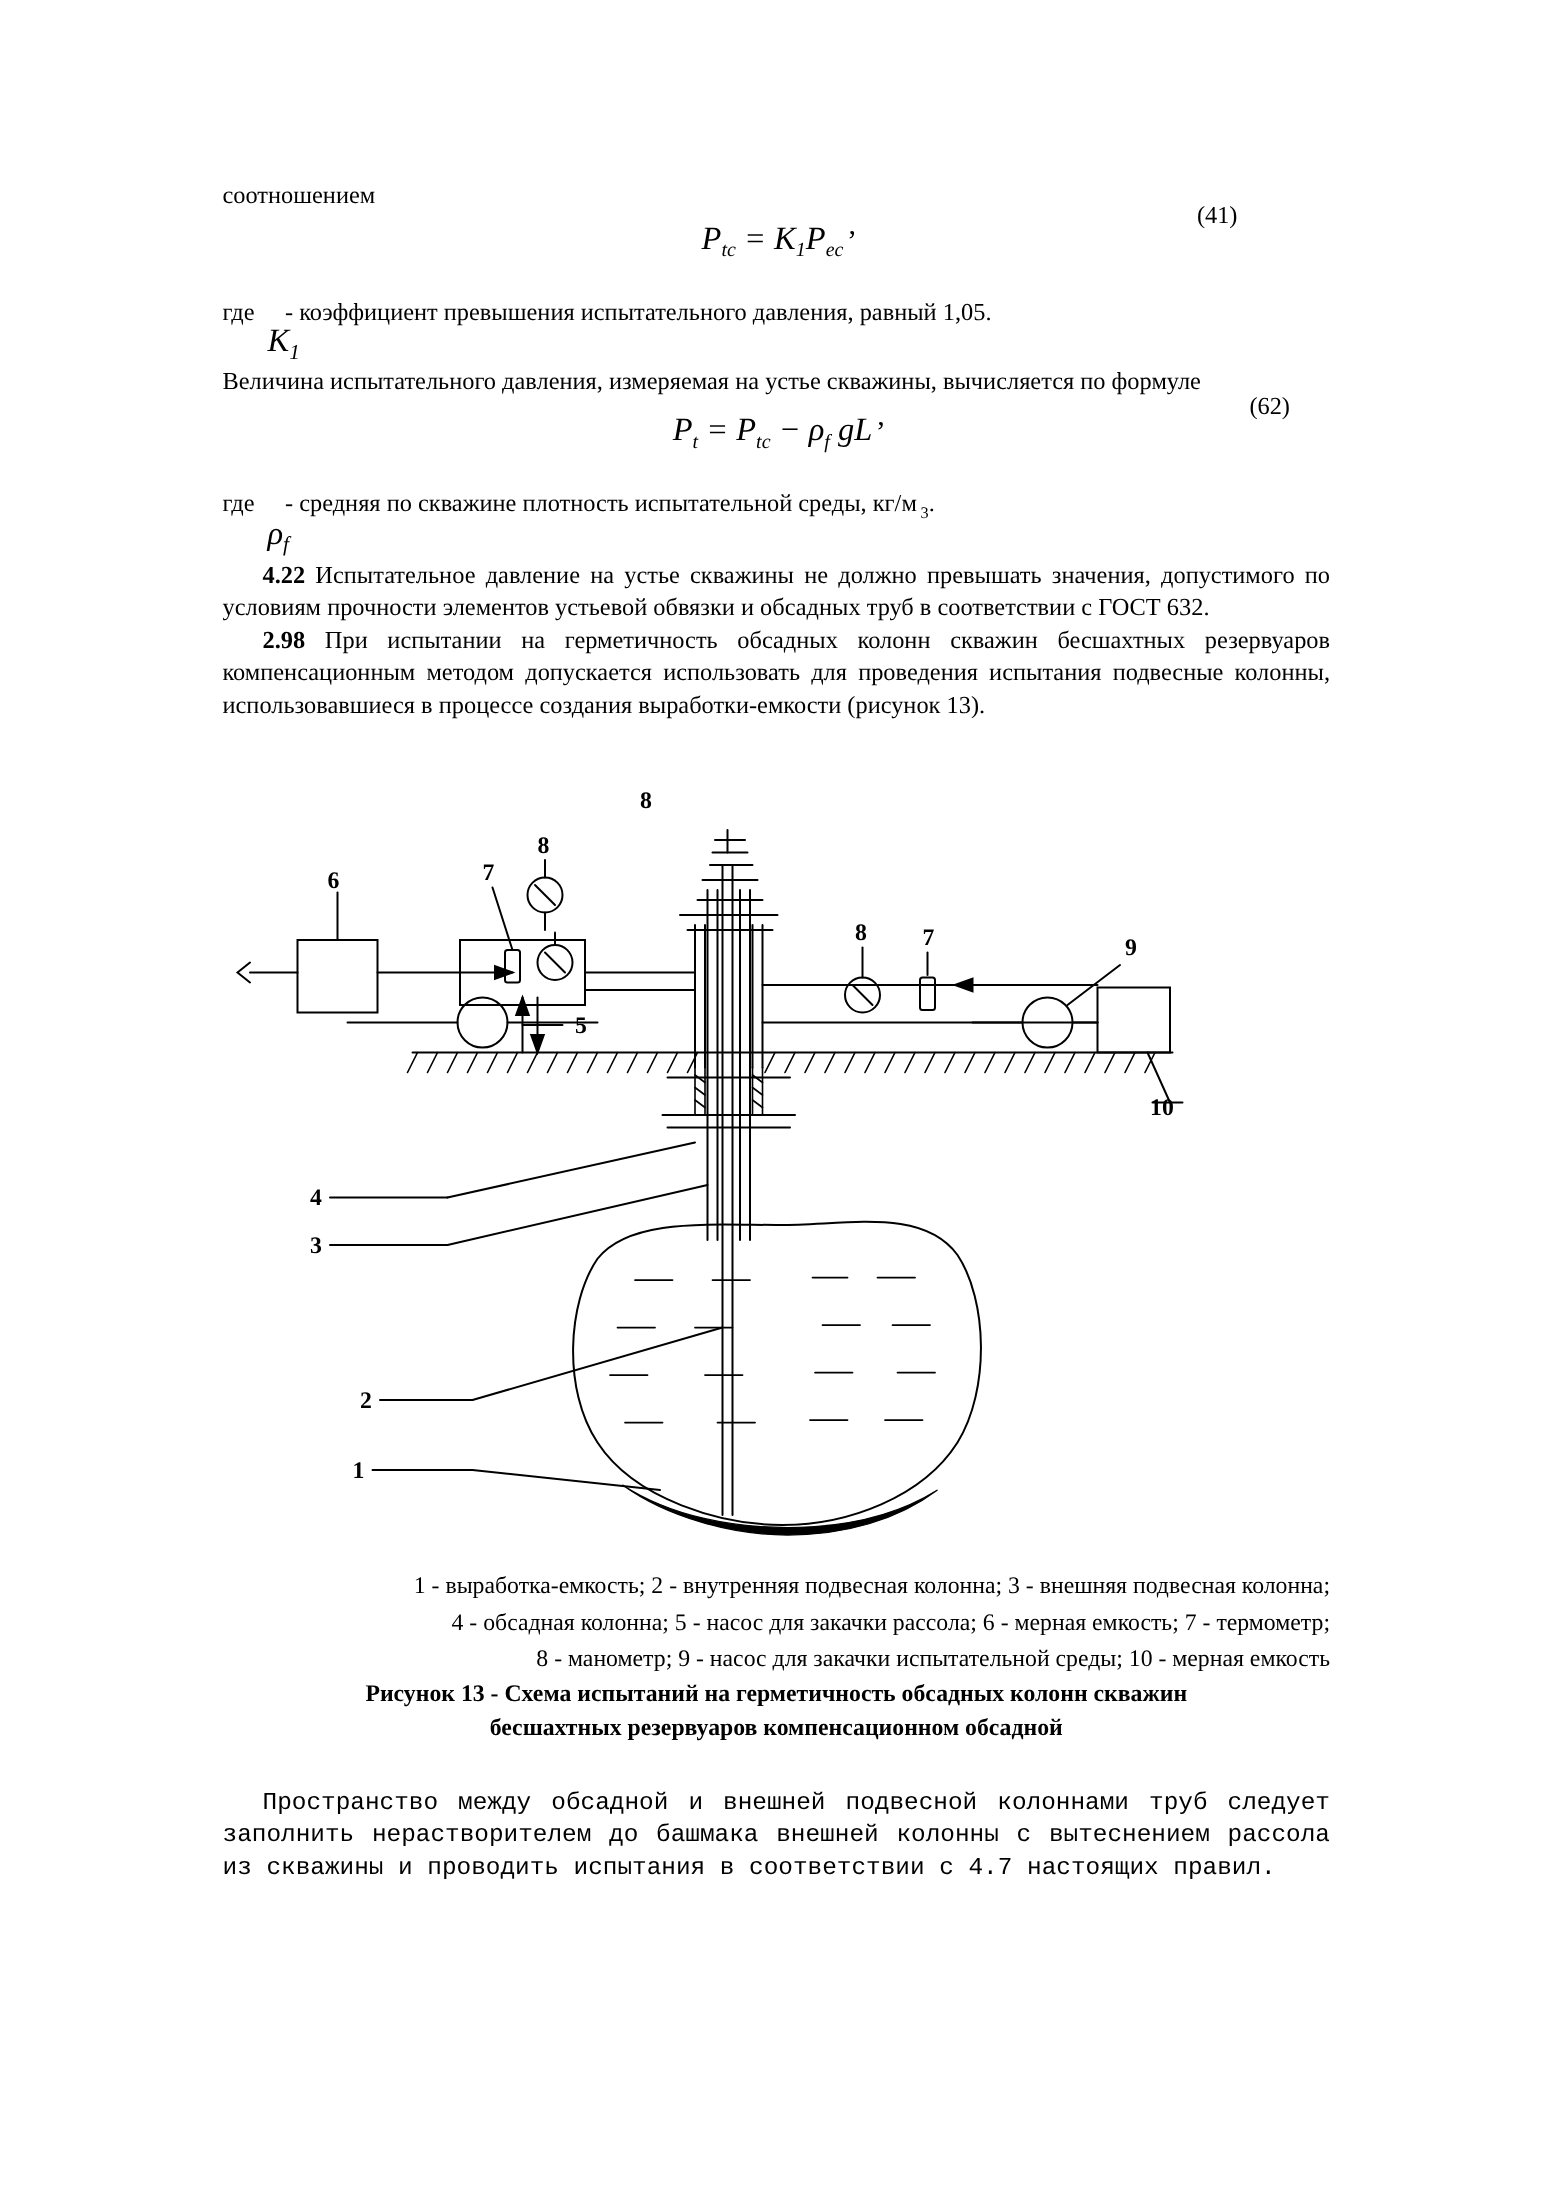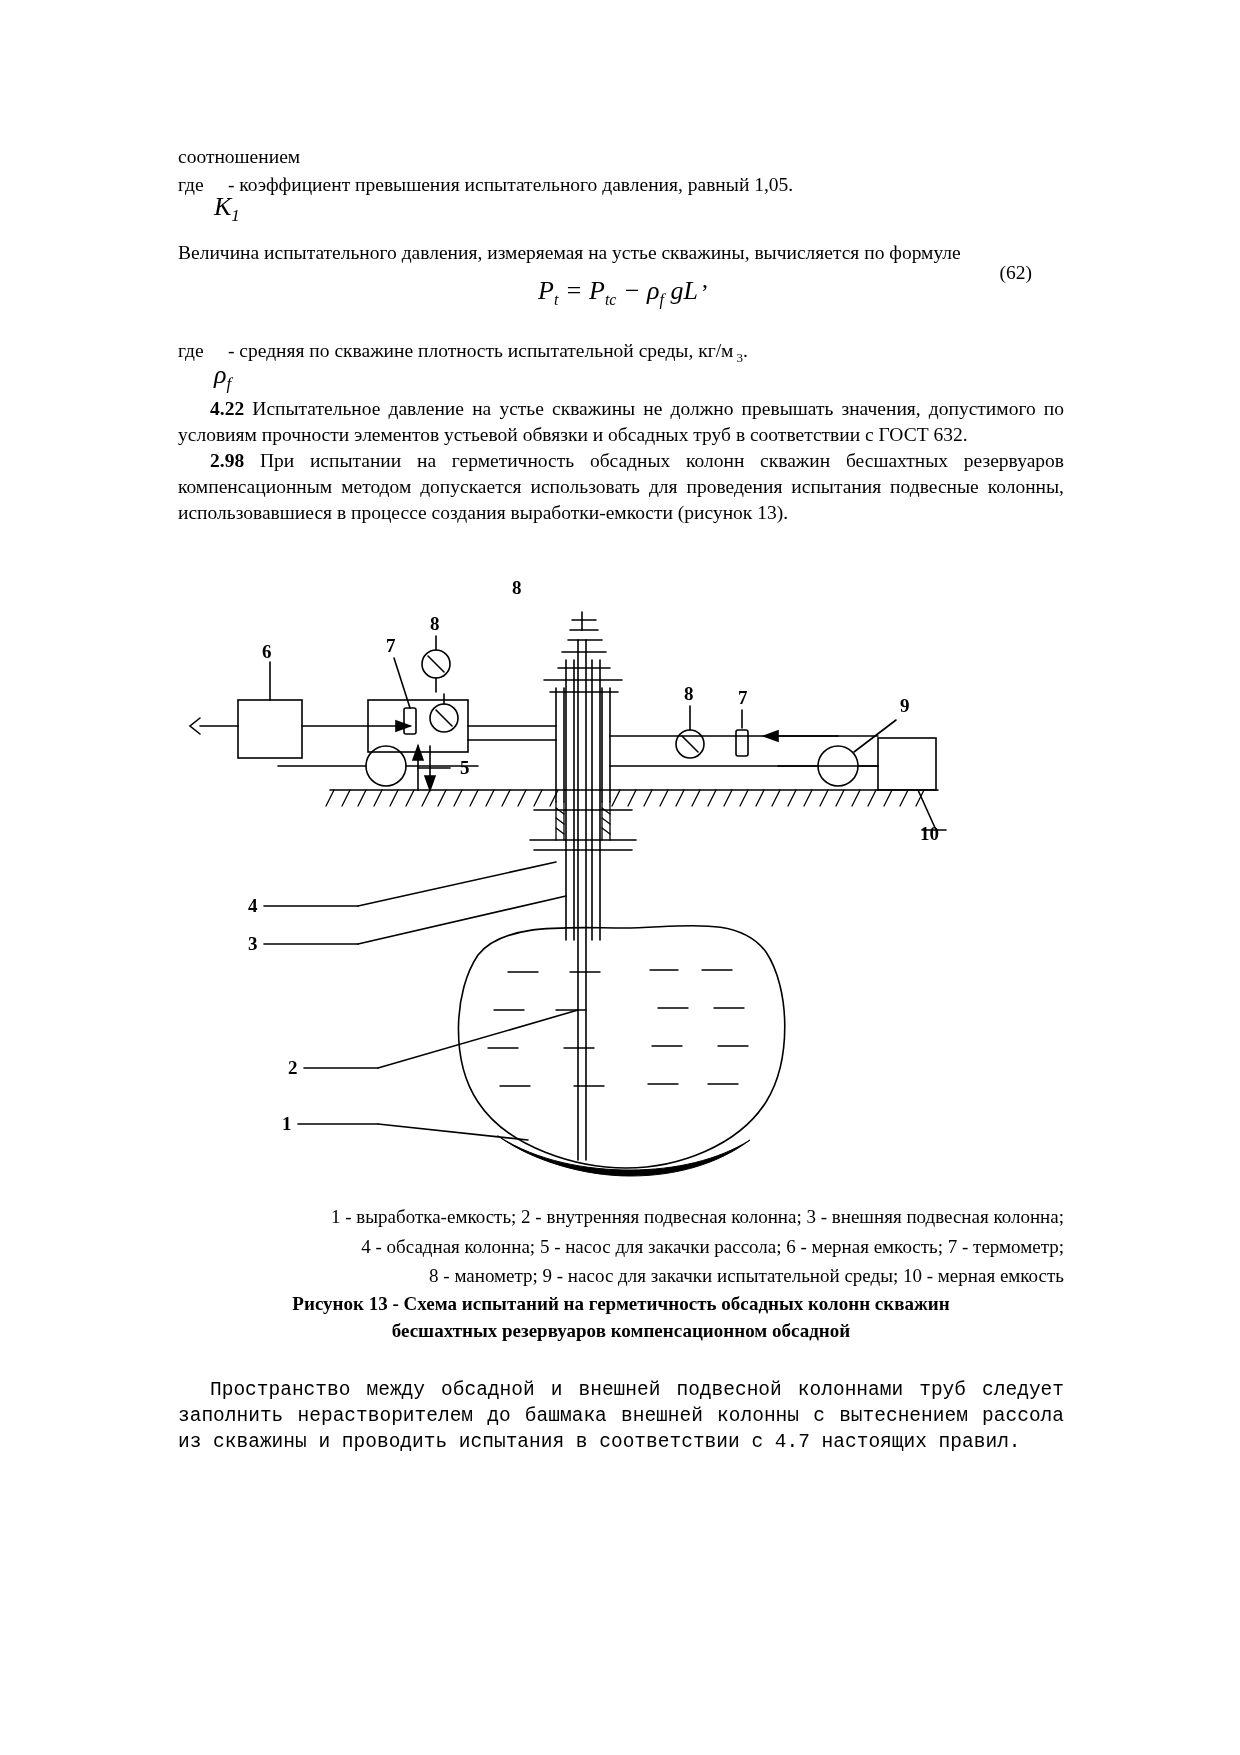--- a/index.html
+++ b/index.html
@@ -97,21 +97,21 @@
   .sym-block .sub {
     font-size: 17px;
     vertical-align: sub;
   }
   .sup3 {
     font-size: 13px;
     vertical-align: sub;
     margin-left: 3px;
   }
   .para {
-    margin-top: 16px;
+    margin-top: 3px;
   }
   b { font-weight: bold; }
 
   
   .figure-wrap {
     position: relative;
     width: 886px;
     height: 660px;
     margin-top: 14px;
   }
@@ -141,20 +141,28 @@
   }
 </style>
 </head>
 <body>
 
 <div class="page">
   <div class="content">
 
     <p>соотношением</p>
 
+    <div class="formula-row">
+      <span class="eqnum">(41)</span>
+      <span class="formula">
+        <span>P</span><span class="sub">tc</span>
+        <span>=</span>
+        <span>K</span><span class="sub">1</span><span>P</span><span class="sub">ec</span><span class="comma">,</span>
+      </span>
+    </div>
 
     <div class="where-line">
       <span class="lead-word">где</span><span>- коэффициент превышения испытательного давления, равный 1,05.</span>
       <span class="sym-block"><span>K</span><span class="sub">1</span></span>
     </div>
 
     <p class="para">Величина испытательного давления, измеряемая на устье скважины, вычисляется по формуле</p>
 
     <div class="formula-row" style="margin-top:10px;">
       <span class="eqnum2">(62)</span>

